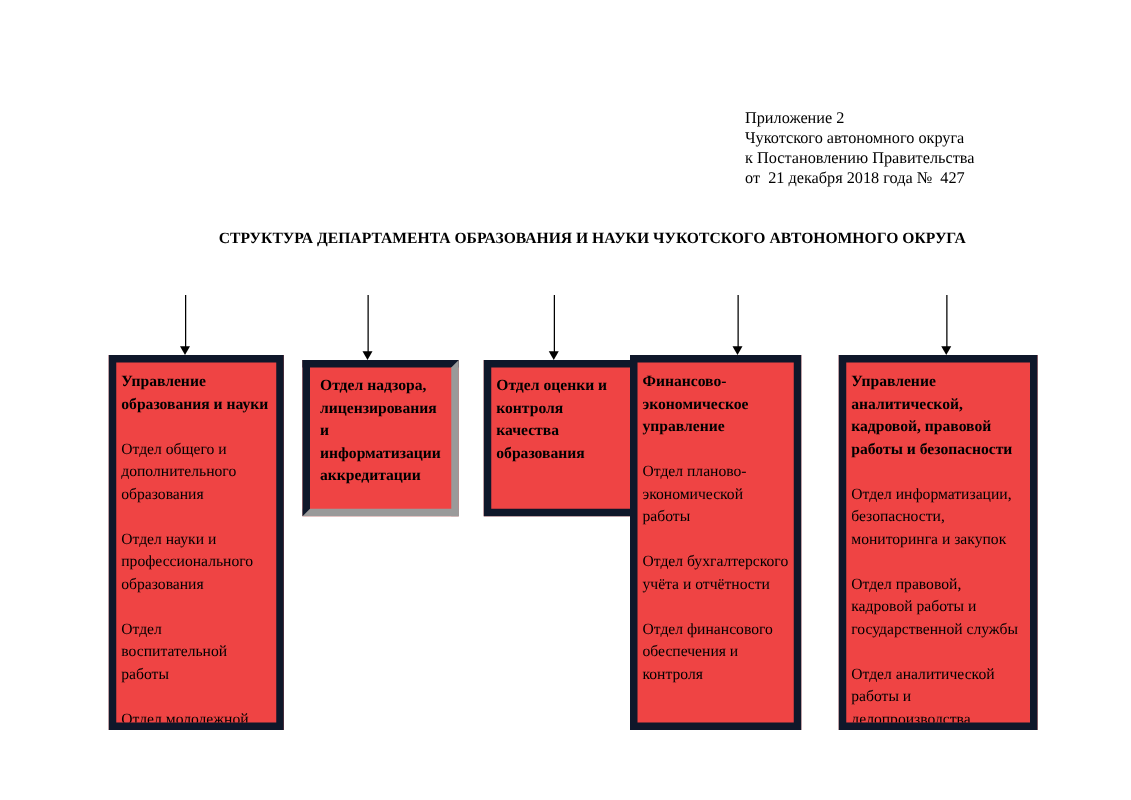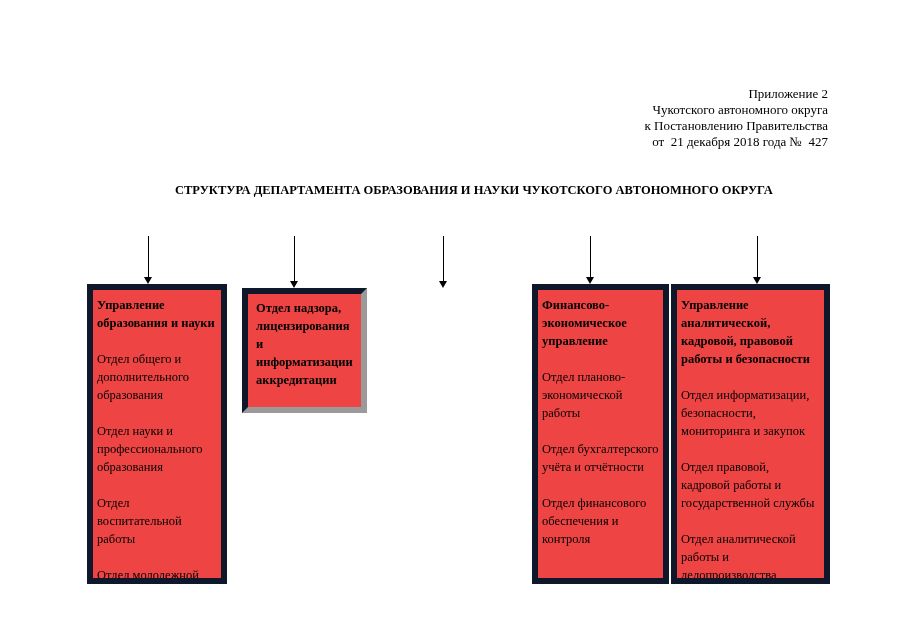--- a/index.html
+++ b/index.html
@@ -12,21 +12,21 @@
     color: #000000;
     overflow: hidden;
   }
 
   
   .appendix {
     position: absolute;
     left: 596px;
     top: 86px;
     width: 232px;
-    text-align: right;
+    text-align: left;
     font-size: 13px;
     line-height: 16px;
   }
   .appendix-line { white-space: pre-wrap; }
 
   
   .doc-title {
     position: absolute;
     left: 143px;
     top: 183px;
@@ -90,21 +90,21 @@
     background: #ef4444;
     text-align: left;
     font-size: 12.5px;
     line-height: 18px;
     padding: 6px 4px;
     overflow: hidden;
   }
   #box1 { left: 87px;  top: 284px; width: 140px; height: 300px; }
   #box2 { left: 242px; top: 288px; width: 125px; height: 125px; padding: 5px 8px; border-right-color: #9a9a9a; border-bottom-color: #9a9a9a; }
   #box3 { left: 387px; top: 288px; width: 124px; height: 125px; padding: 5px 4px; }
-  #box4 { left: 532px; top: 284px; width: 137px; height: 300px; }
+  #box4 { left: 504px; top: 284px; width: 137px; height: 300px; }
   #box5 { left: 671px; top: 284px; width: 159px; height: 300px; }
 
   .box-heading { font-weight: bold; margin: 0 0 18px 0; }
   .box-item    { margin: 0 0 18px 0; }
   .box-item:last-child { margin-bottom: 0; }
 </style>
 </head>
 <body>
 
 <div class="page">
@@ -145,20 +145,23 @@
     <div class="box-item">Отдел общего и дополнительного образования</div>
     <div class="box-item">Отдел науки и профессионального образования</div>
     <div class="box-item">Отдел воспитательной работы</div>
     <div class="box-item">Отдел молодежной политики</div>
   </div>
 
   <div class="org-box" id="box2">
     <div class="box-heading">Отдел надзора, лицензирования и информатизации аккредитации</div>
   </div>
 
+  <div class="org-box" id="box3">
+    <div class="box-heading">Отдел оценки и контроля качества образования</div>
+  </div>
 
   <div class="org-box" id="box4">
     <div class="box-heading">Финансово-экономическое управление</div>
     <div class="box-item">Отдел планово-экономической работы</div>
     <div class="box-item">Отдел бухгалтерского учёта и отчётности</div>
     <div class="box-item">Отдел финансового обеспечения и контроля</div>
   </div>
 
   <div class="org-box" id="box5">
     <div class="box-heading">Управление аналитической, кадровой, правовой работы и безопасности</div>

